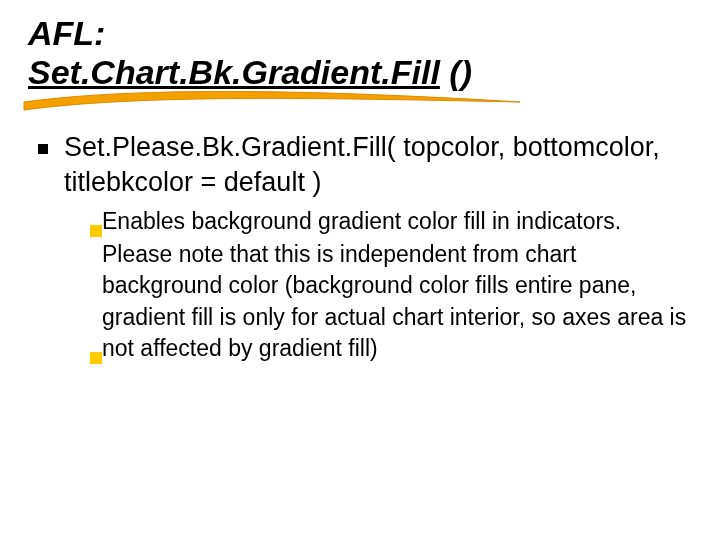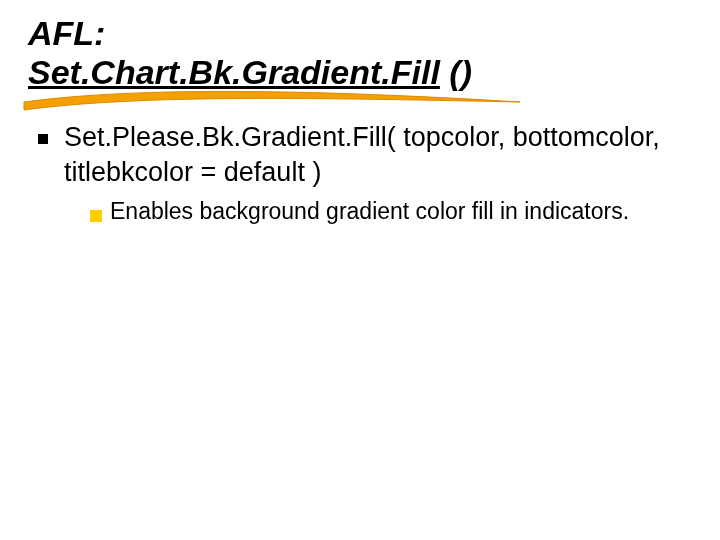--- a/index.html
+++ b/index.html
@@ -6,21 +6,21 @@
   body {
     width: 720px;
     height: 540px;
     background: #ffffff;
     font-family: Verdana, Arial, sans-serif;
     padding: 14px 28px 0 28px;
     color: #000;
   }
   .title-wrap {
     position: relative;
-    margin-bottom: 28px;
+    margin-bottom: 38px;
   }
   .title-line1 {
     font-family: "Arial Black", Arial, sans-serif;
     font-weight: 900;
     font-style: italic;
     font-size: 34px;
     line-height: 1.15;
     color: #000;
   }
   .title-line2 {
@@ -59,22 +59,21 @@
   .sig {
     font-size: 27px;
     line-height: 1.3;
   }
   .subpoints {
     padding-left: 52px;
     margin-top: 4px;
   }
   .sub-row {
     display: flex;
-    align-items: center;
-    gap: 8px;
+    align-items: flex-end;
     margin-bottom: 2px;
   }
   .y-bullet {
     width: 12px;
     height: 12px;
     background: #ffcc00;
     flex: 0 0 12px;
     margin-top: 9px;
   }
   .sub-text {
@@ -98,14 +97,18 @@
 <div class="content">
   <div class="bullet-row">
     <div class="square-bullet"></div>
     <div class="sig">Set.Please.Bk.Gradient.Fill( topcolor, bottomcolor, titlebkcolor = default )</div>
   </div>
   <div class="subpoints">
     <div class="sub-row">
       <div class="y-bullet"></div>
       <div class="sub-text">Enables background gradient color fill in indicators.</div>
     </div>
+    <div class="sub-row">
+      <div class="y-bullet"></div>
+      <div class="sub-text">Please note that this is independent from chart background color (background color fills entire pane, gradient fill is only for actual chart interior, so axes area is not affected by gradient fill)</div>
+    </div>
   </div>
 </div>
 
 </body></html>

